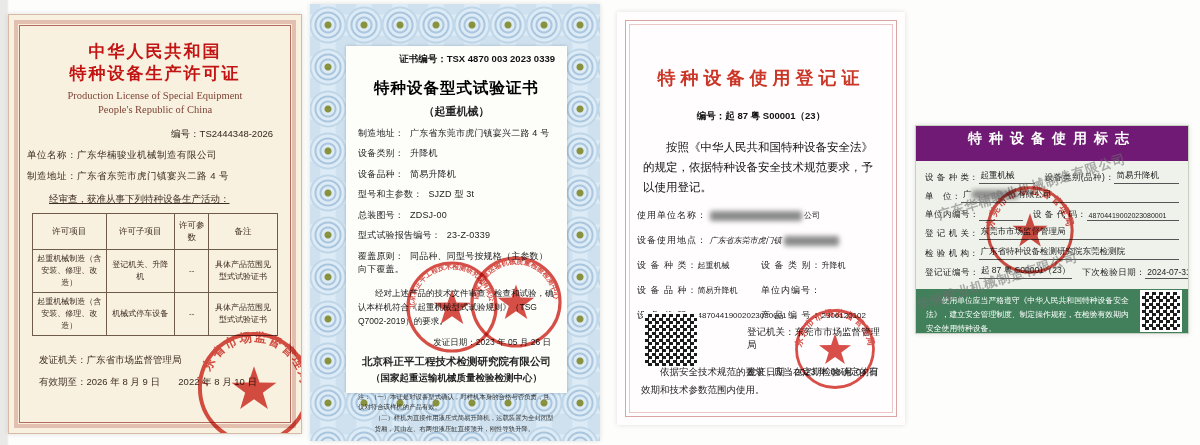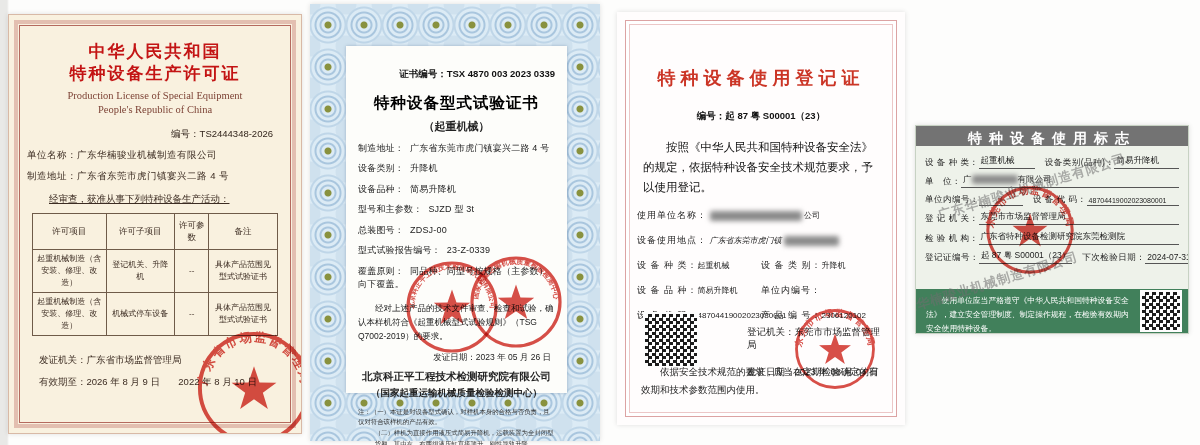--- a/index.html
+++ b/index.html
@@ -27,21 +27,21 @@
 
   
   #cert2{left:310px;top:4px;width:290px;height:437px;background-color:#dcebf5;
     background-image:
       radial-gradient(circle, rgba(122,130,30,.85) 0 3px, transparent 4px),
       radial-gradient(circle, transparent 0 6px, #a9c6de 7px 8px, transparent 9px 11px, #a9c6de 12px 13px, transparent 14px 16px, #bfd6e8 17px 18px, transparent 19px),
       radial-gradient(circle, #cfe1ee 0 10px, transparent 11px);
     background-size:36px 42px,36px 42px,36px 42px;
     background-position:0 0,0 0,18px 21px;}
   #cert2 .inner{position:absolute;left:36px;right:33px;top:42px;bottom:48px;background:#fdfdfa;
-                box-shadow:0 0 3px rgba(60,90,120,.35);padding:18px 12px;font-size:9px;color:#222;}
+                box-shadow:0 0 3px rgba(60,90,120,.35);padding:3px 12px;font-size:9px;color:#222;}
   .c2-no{text-align:right;font-weight:bold;font-size:9.5px;margin-top:4px;color:#111;}
   .c2-title{text-align:center;font-weight:bold;font-size:15.5px;letter-spacing:1px;margin-top:12px;color:#000;}
   .c2-sub{text-align:center;font-weight:bold;font-size:11px;margin-top:5px;}
   .c2-field{margin-top:7.5px;letter-spacing:.2px;}
   .c2-field .lb{margin-right:6px;}
   .c2-concl{margin-top:10px;font-size:8.5px;line-height:1.7;text-indent:2em;}
   .c2-date{text-align:right;margin-top:8px;font-size:8.5px;padding-right:4px;}
   .c2-org1{text-align:center;font-weight:bold;font-size:10.5px;margin-top:6px;}
   .c2-org2{text-align:center;font-weight:bold;font-size:9.5px;margin-top:3px;}
   .c2-notes{margin-top:7px;font-size:6.4px;line-height:1.65;color:#333;}
@@ -63,21 +63,21 @@
   .c3-reg{position:absolute;left:110px;top:300px;font-size:9.5px;}
   .c3-reg div{margin-top:14px;}
   .c3-footer{position:absolute;left:4px;right:4px;bottom:12px;font-size:9.5px;line-height:1.9;text-indent:2em;}
   .qr{background:
       repeating-conic-gradient(#1c1c1c 0% 25%, #fdfdfd 0% 50%);
       background-size:7px 7px;outline:2px solid #fdfdfd;}
   #cert3 .qr{position:absolute;left:8px;top:288px;width:52px;height:52px;}
 
   
   #cert4{left:915px;top:125px;width:272px;height:207px;background:#eef2ea;border:1px solid #c7d2c3;overflow:hidden;}
-  .c4-header{height:20px;background:#737373;color:#fff;font-weight:bold;font-size:14px;letter-spacing:7px;
+  .c4-header{height:35px;background:#701a75;color:#fff;font-weight:bold;font-size:14px;letter-spacing:7px;
              text-align:center;line-height:25px;}
   .c4-body{padding:3px 9px 0;}
   .c4-row{display:flex;align-items:flex-end;margin-top:5.5px;font-size:8.5px;color:#1d1d1d;}
   .c4-row .lb{white-space:nowrap;letter-spacing:.5px;}
   .c4-row .val{border-bottom:1px solid #555;flex:1 1 auto;padding:0 2px 1px;white-space:nowrap;}
   .c4-row .val.small{font-size:7px;}
   .c4-row .gap{width:10px;flex:0 0 auto;}
   .c4-footer{position:absolute;left:0;right:0;bottom:0;height:44px;background:#41805b;color:#fff;}
   .c4-footer .txt{position:absolute;left:10px;right:56px;top:5px;font-size:7.8px;line-height:1.8;text-indent:2em;}
   #cert4 .qr{position:absolute;right:8px;top:3px;width:38px;height:38px;}

